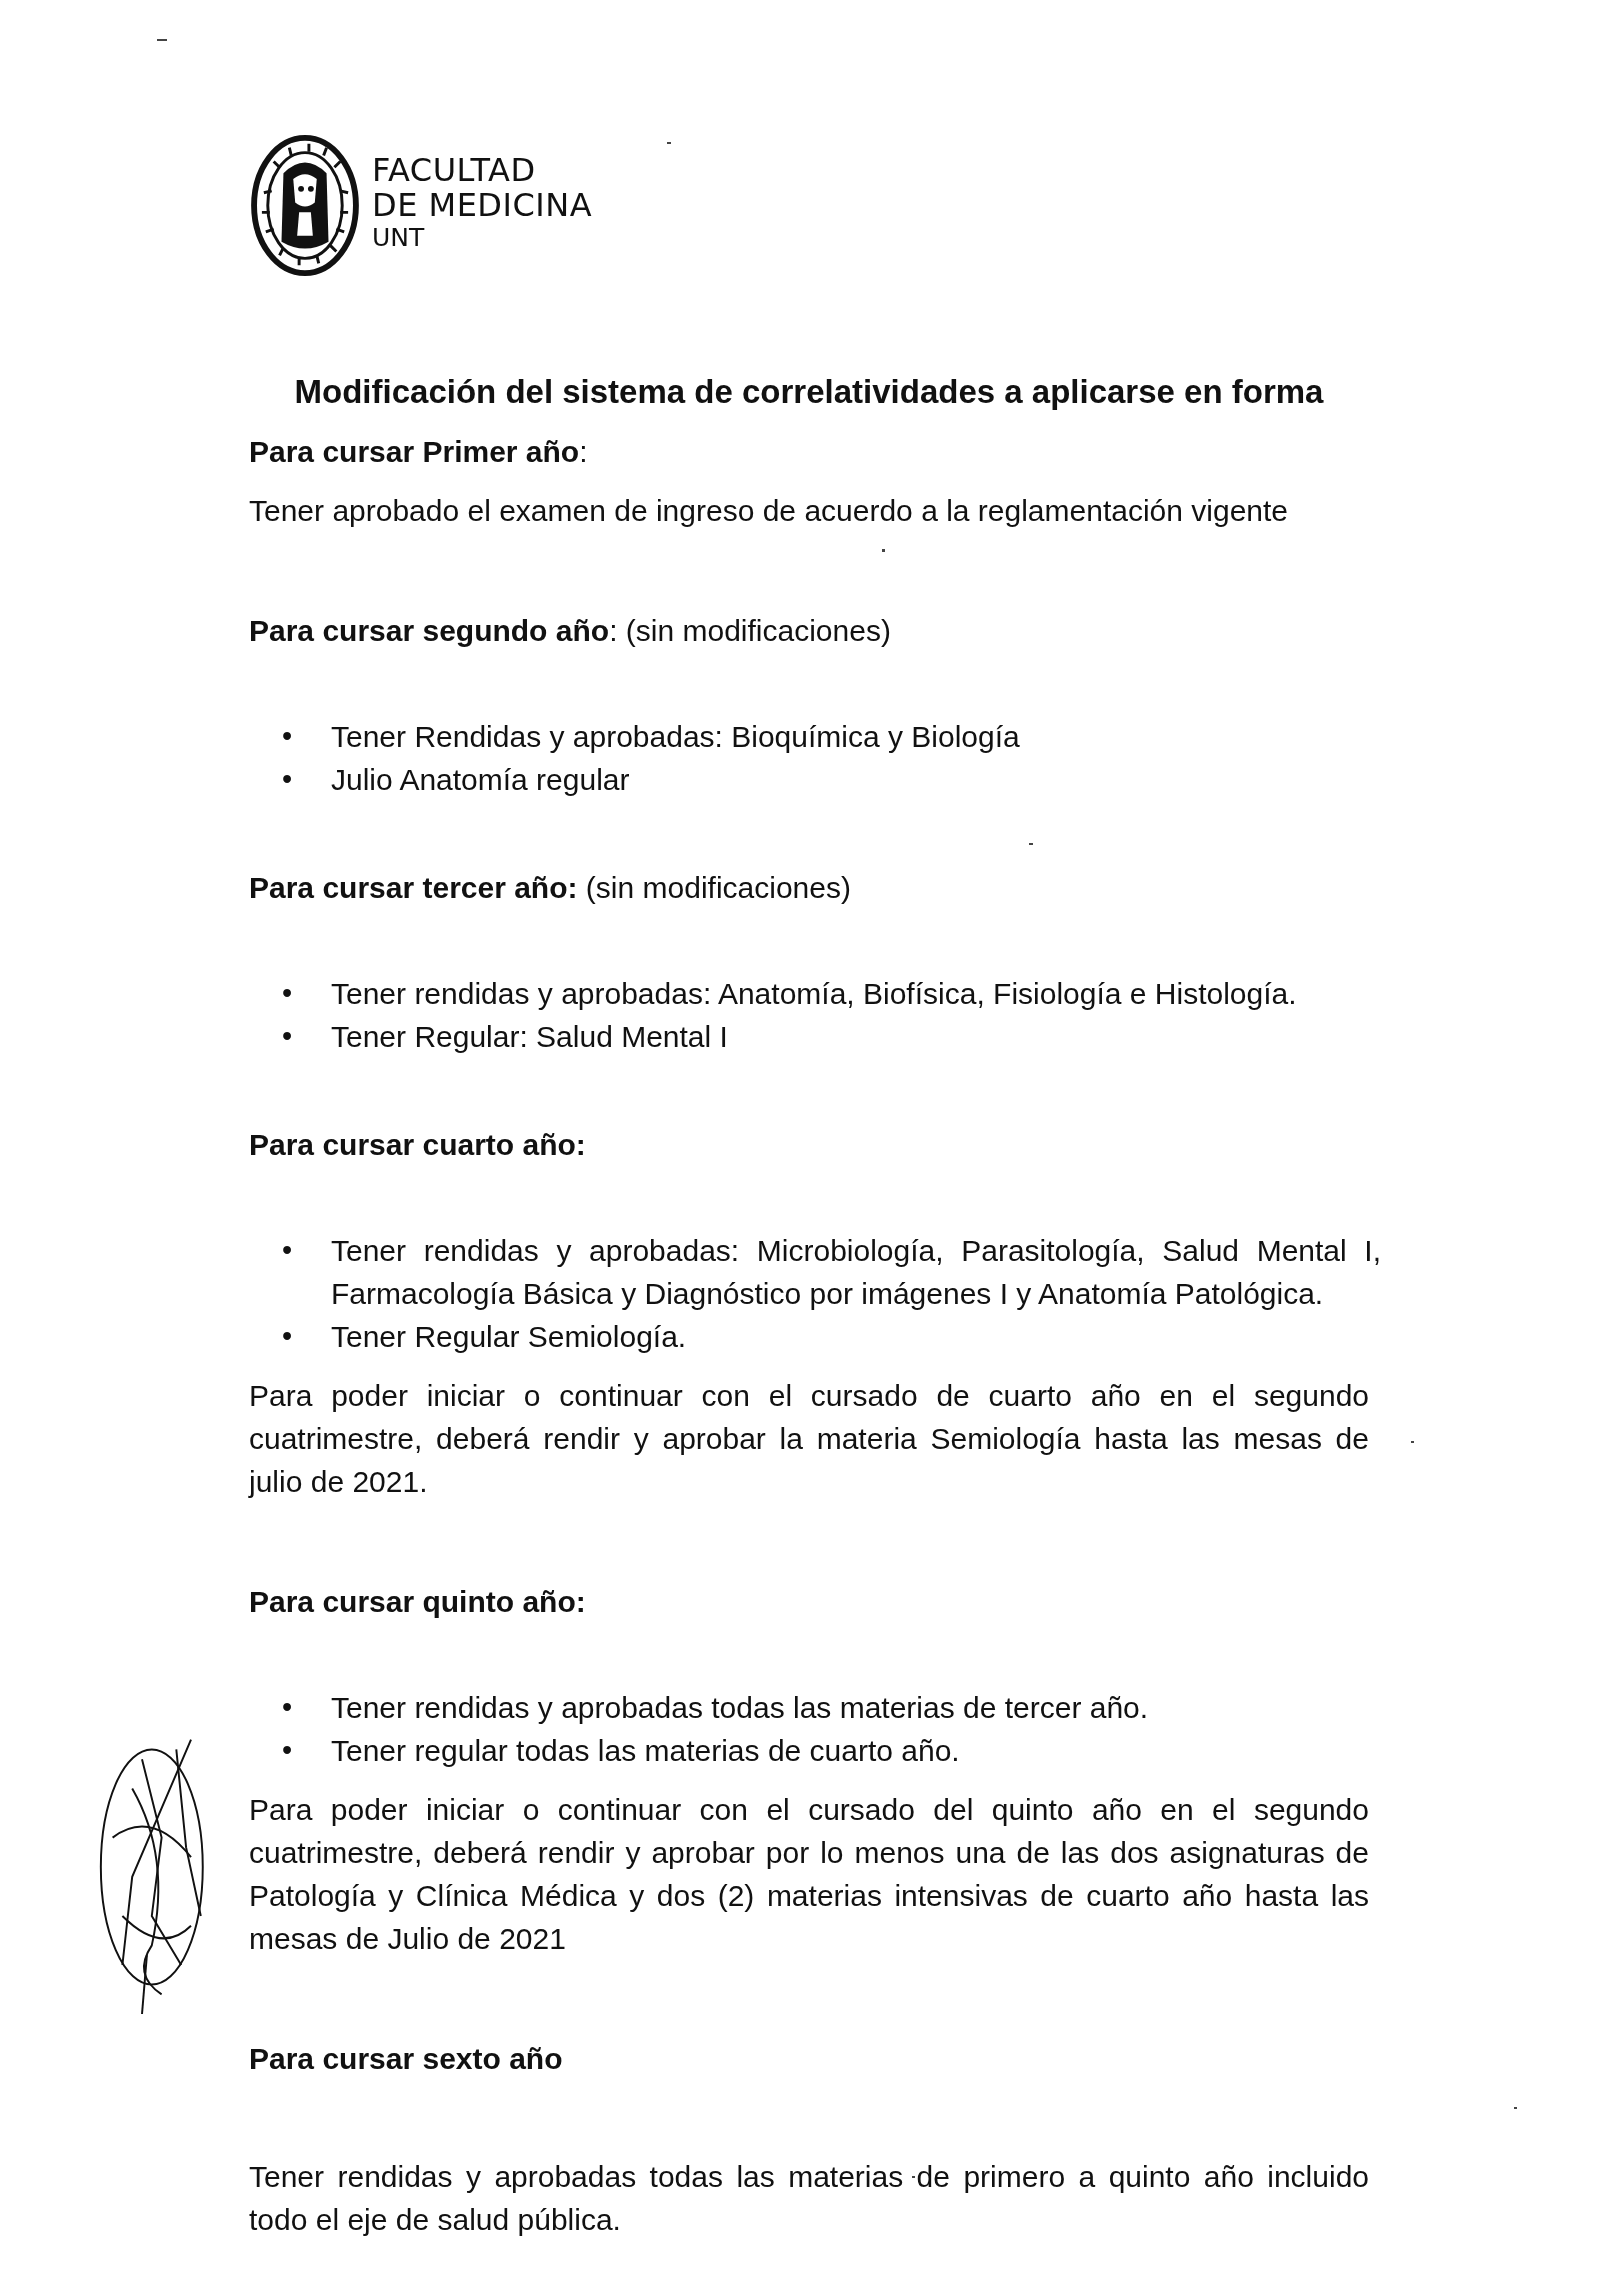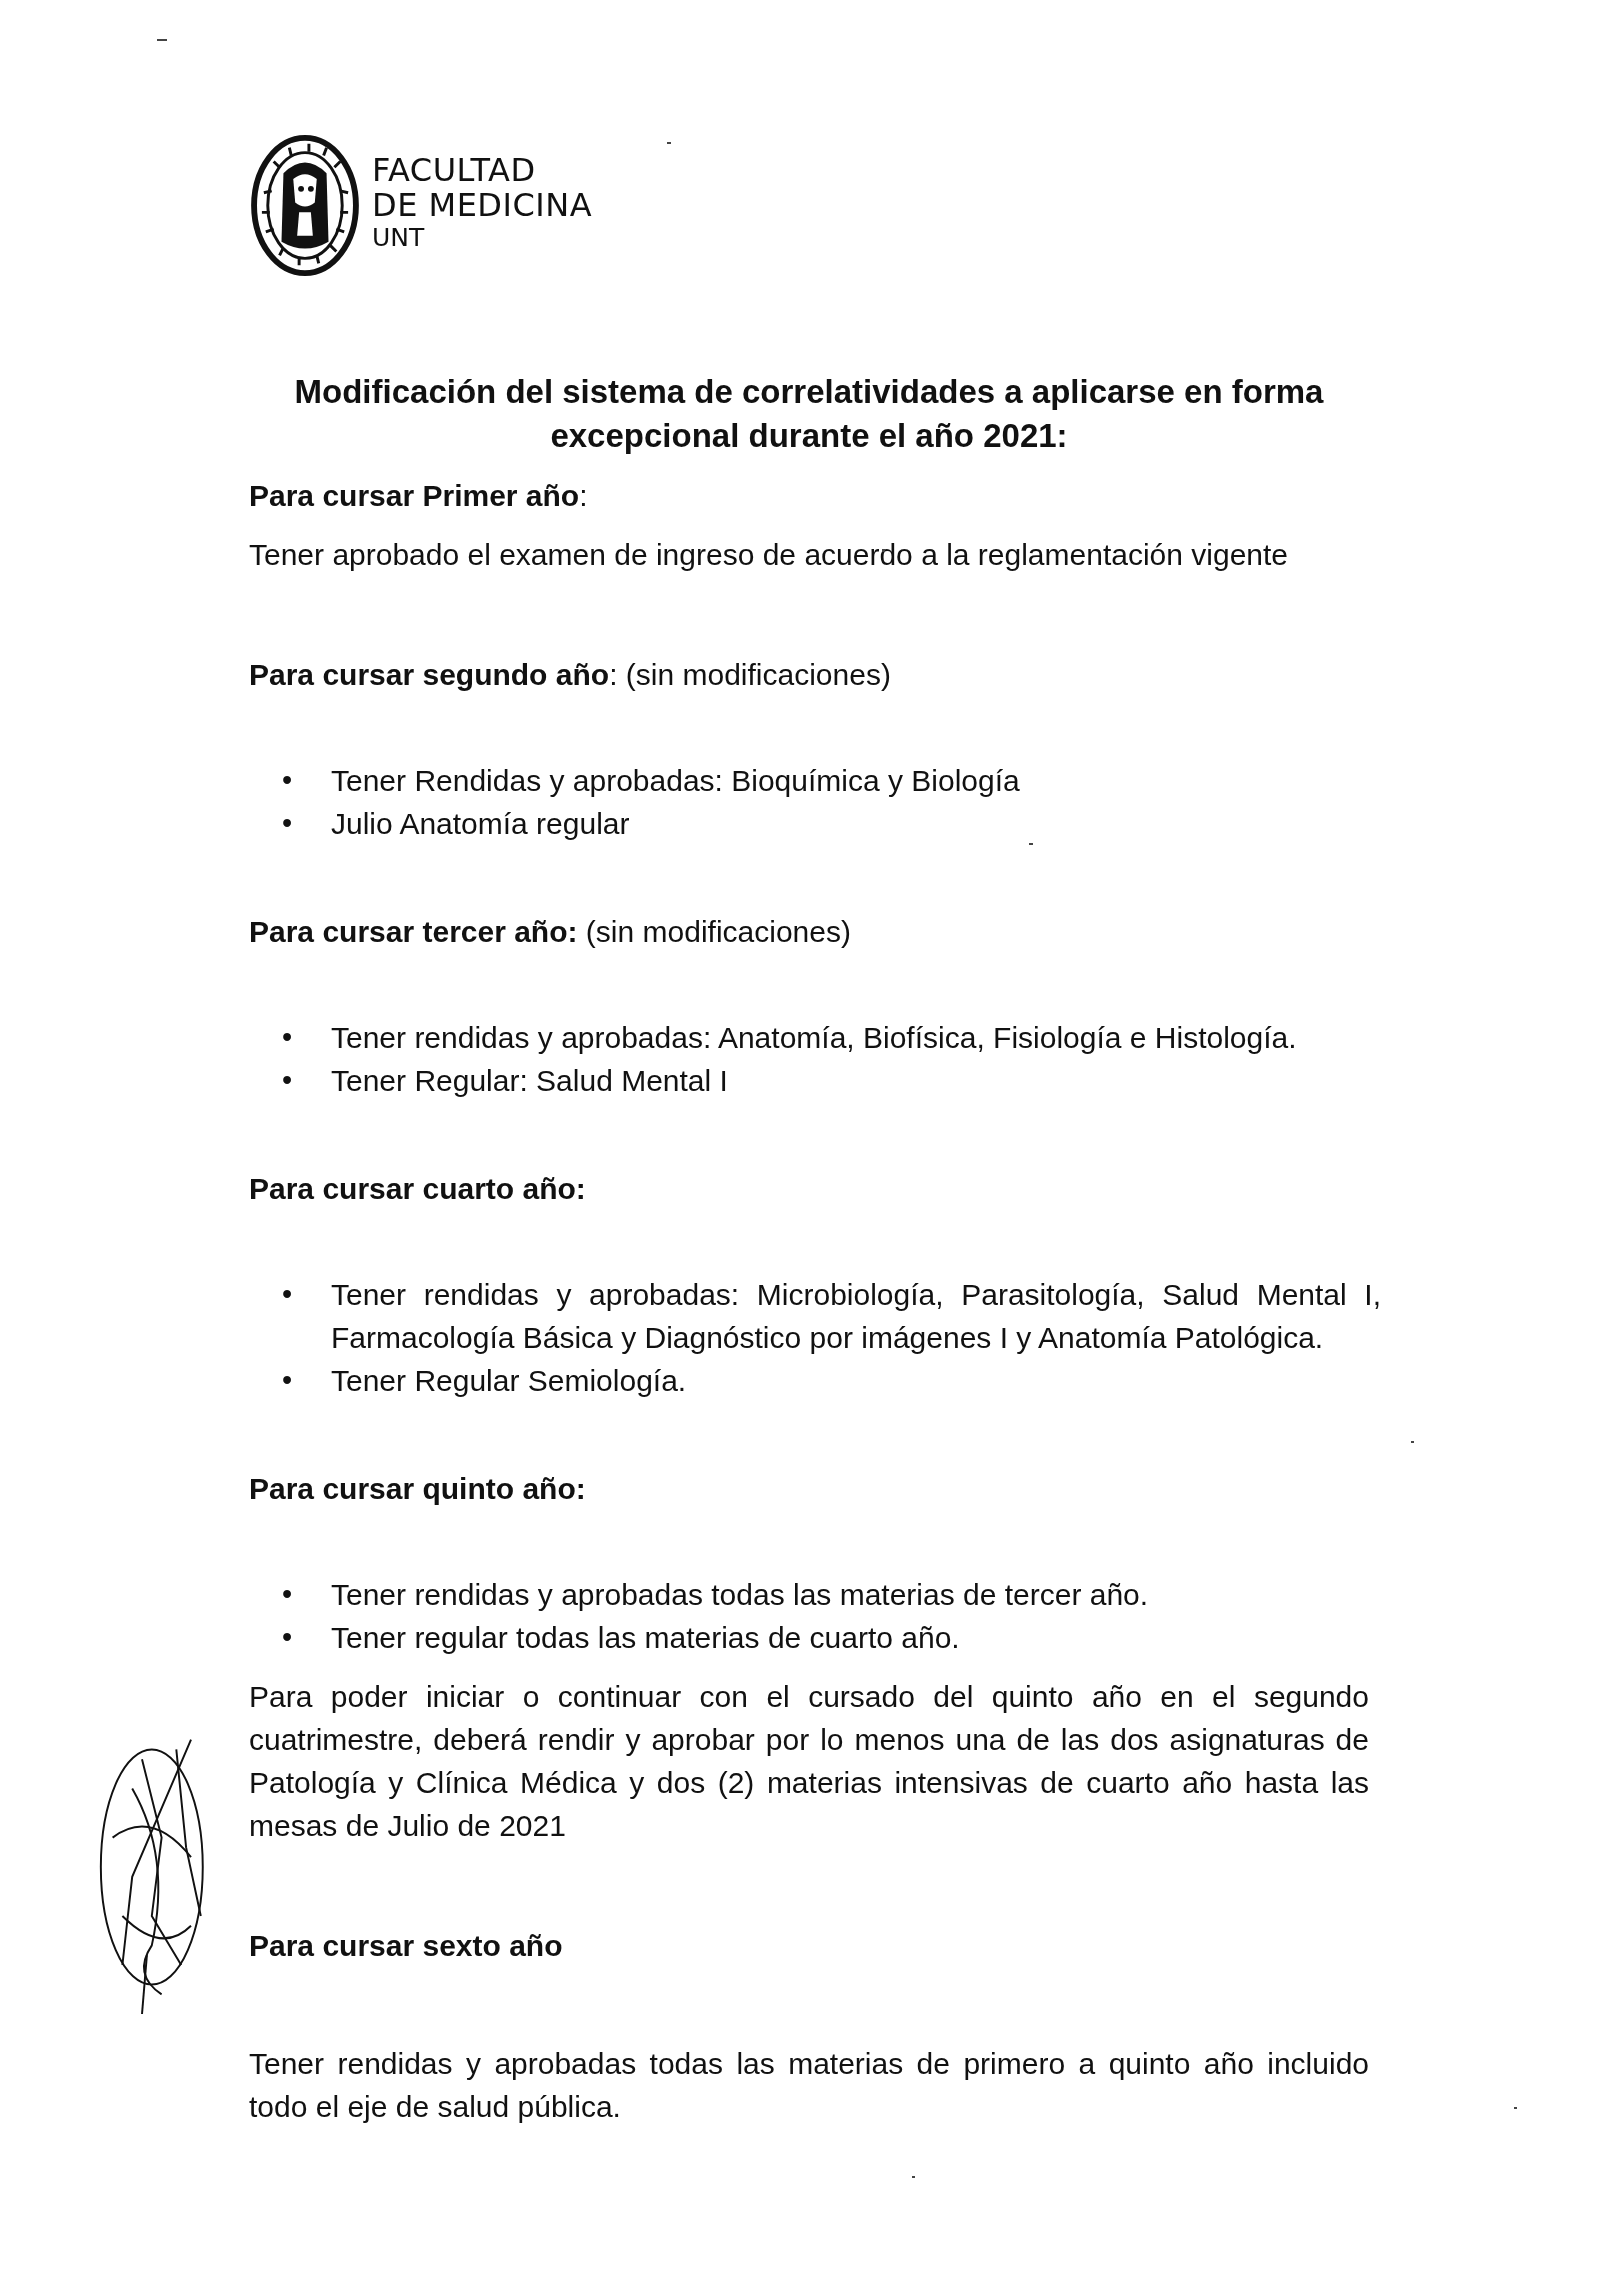--- a/index.html
+++ b/index.html
@@ -42,21 +42,20 @@
 </svg>
 
 <div class="logo-text">
   <div class="l1">FACULTAD</div>
   <div class="l2">DE MEDICINA</div>
   <div class="l3">UNT</div>
 </div>
 
 <div class="content">
   <p class="title">Modificación del sistema de correlatividades a aplicarse en forma</p>
-  <p class="title">excepcional durante el año 2021:</p>
 
   <p class="h"><span>Para cursar Primer año</span><span class="normal">:</span></p>
   <p>Tener aprobado el examen de ingreso de acuerdo a la reglamentación vigente</p>
 
   <div class="gap-m"></div>
 
   <p class="h"><span>Para cursar segundo año</span><span class="normal">: (sin modificaciones)</span></p>
   <div class="gap-s"></div>
   <ul>
     <li>Tener Rendidas y aprobadas: Bioquímica y Biología</li>
@@ -73,20 +72,21 @@
   </ul>
 
   <div class="gap-m"></div>
 
   <p class="h">Para cursar cuarto año:</p>
   <div class="gap-s"></div>
   <ul class="justify">
     <li>Tener rendidas y aprobadas: Microbiología, Parasitología, Salud Mental I, Farmacología Básica y Diagnóstico por imágenes I y Anatomía Patológica.</li>
     <li>Tener Regular Semiología.</li>
   </ul>
+  <p class="justify">Para poder iniciar o continuar con el cursado de cuarto año en el segundo cuatrimestre, deberá rendir y aprobar la materia Semiología hasta las mesas de julio de 2021.</p>
 
   <div class="gap-m"></div>
 
   <p class="h">Para cursar quinto año:</p>
   <div class="gap-s"></div>
   <ul>
     <li>Tener rendidas y aprobadas todas las materias de tercer año.</li>
     <li>Tener regular todas las materias de cuarto año.</li>
   </ul>
   <p class="justify">Para poder iniciar o continuar con el cursado del quinto año en el segundo cuatrimestre, deberá rendir y aprobar por lo menos una de las dos asignaturas de Patología y Clínica Médica y dos (2) materias intensivas de cuarto año hasta las mesas de Julio de 2021</p>

